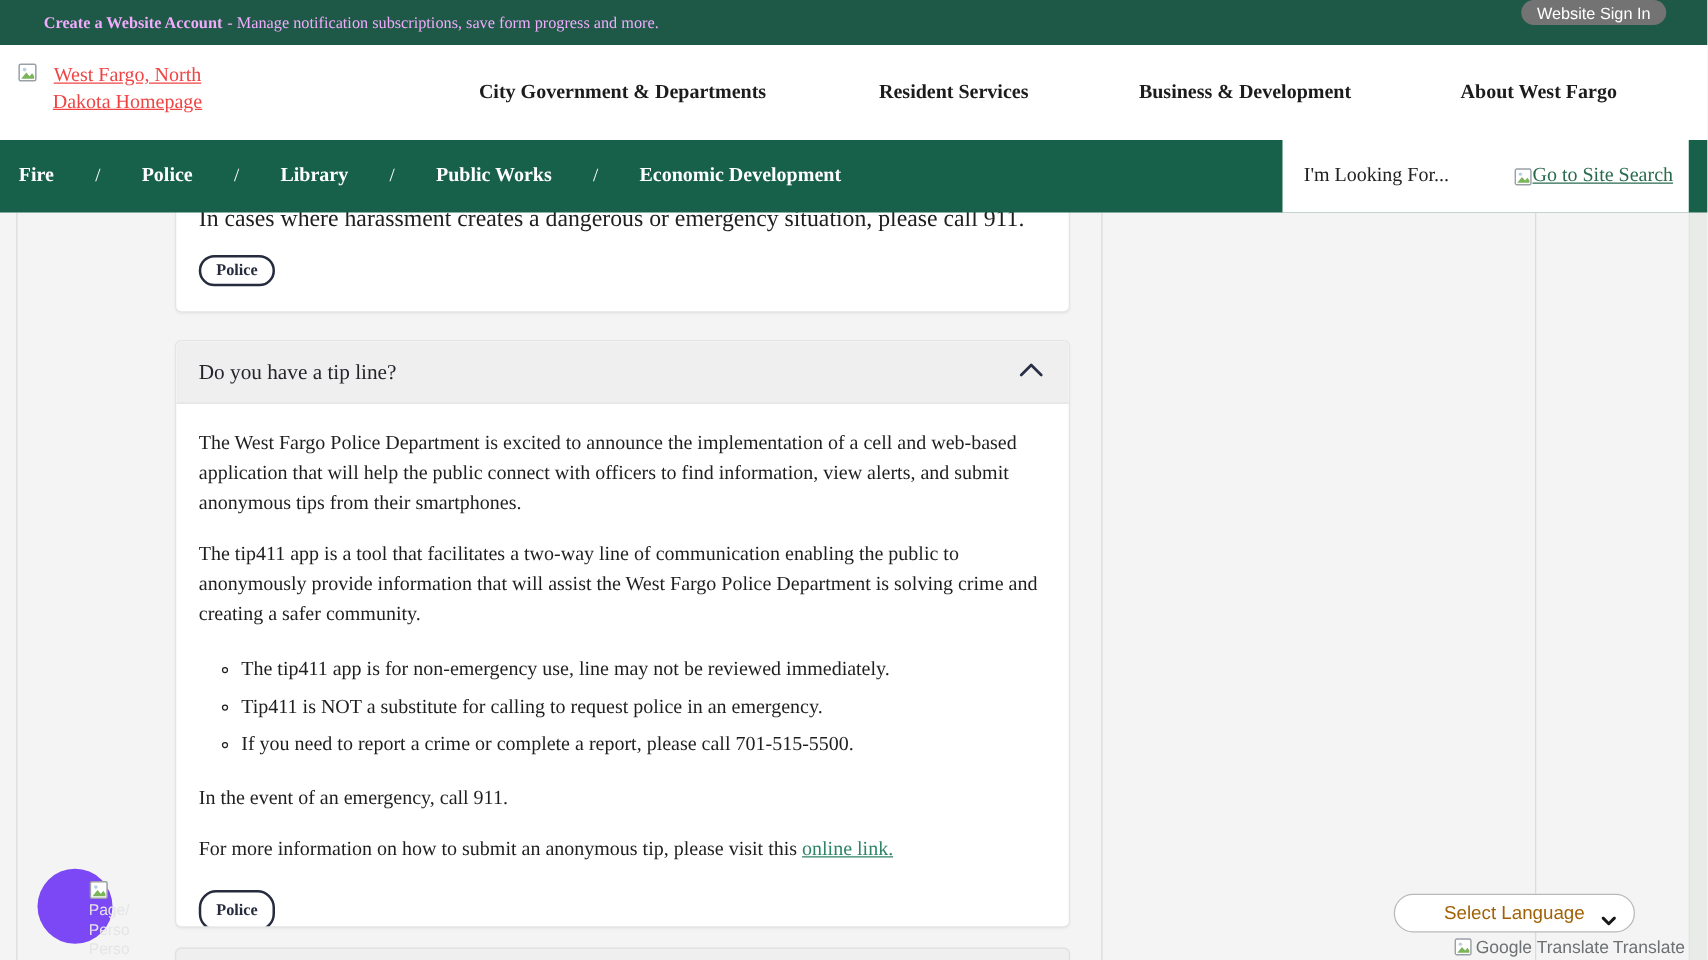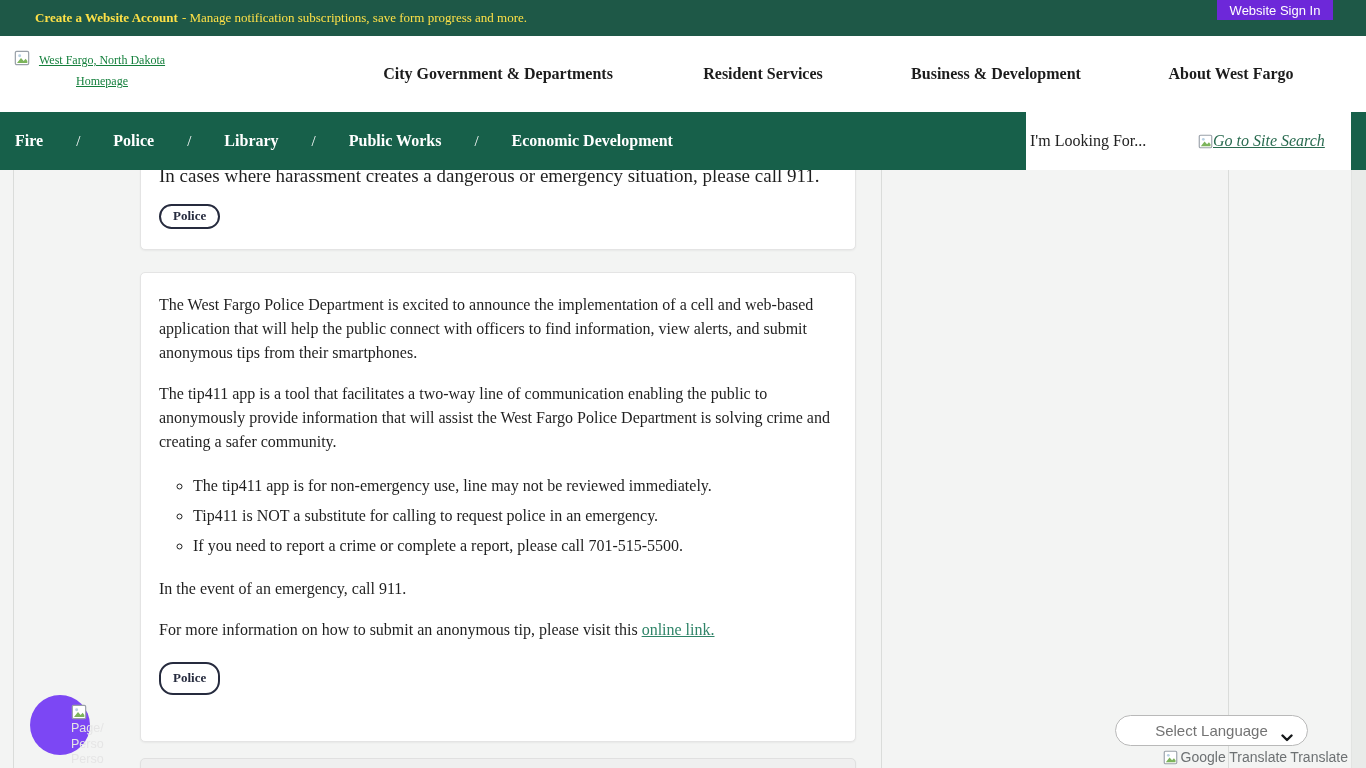--- a/index.html
+++ b/index.html
@@ -1,42 +1,42 @@
 <!DOCTYPE html>
 <html><head>
 <meta charset="utf-8">
 <style>
   * { margin:0; padding:0; box-sizing:border-box; }
   html,body { width:1366px; height:768px; }
   body { font-family:"Liberation Serif", serif; background:#f3f4f3; position:relative; overflow:hidden; }
 
   
   .topbar { position:absolute; left:0; top:0; width:1366px; height:36px; background:#1e5847; z-index:30; }
-  .topbar-text { position:absolute; left:35px; top:0; height:36px; display:flex; align-items:center; color:#fde047; font-size:13px; }
+  .topbar-text { position:absolute; left:35px; top:0; height:36px; display:flex; align-items:center; color:#f0abfc; font-size:13px; }
   .topbar-text b { margin-right:4px; }
-  .signin-btn { position:absolute; right:33px; top:0; width:116px; height:20px; background:#6d28d9; color:#fff;
-                font-family:"Liberation Sans", sans-serif; font-size:13px; display:flex; align-items:center; justify-content:center; cursor:pointer; }
+  .signin-btn { position:absolute; right:33px; top:0; width:116px; height:20px; background:#737373; color:#fff;
+                font-family:"Liberation Sans", sans-serif; font-size:13px; display:flex; align-items:center; justify-content:center; cursor:pointer;border-radius:10px; }
 
   
   .header { position:absolute; left:0; top:36px; width:1366px; height:76px; background:#fff; z-index:30; }
   .logo { position:absolute; left:14px; top:14px; display:flex; align-items:flex-start; cursor:pointer; }
-  .logo-text { width:132px; margin-left:6px; text-align:center; font-size:12px; line-height:21px; color:#15803d; text-decoration:underline; }
+  .logo-text { width:132px; margin-left:6px; text-align:center; font-size:16px; line-height:21px; color:#ef4444; text-decoration:underline; }
   .main-nav-item { position:absolute; top:50%; transform:translate(-50%,-50%); font-size:16px; font-weight:bold; color:#1c1c1c; white-space:nowrap; cursor:pointer; }
   .nav-1 { left:498px; } .nav-2 { left:763px; } .nav-3 { left:996px; } .nav-4 { left:1231px; }
 
   
   .subnav { position:absolute; left:0; top:112px; width:1366px; height:58px; background:#17604a; z-index:20; }
   .subnav-items { position:absolute; left:15px; top:0; height:58px; display:flex; align-items:center; gap:33px; }
   .subnav-item { color:#fff; font-size:16px; font-weight:600; cursor:pointer; white-space:nowrap; }
   .subnav-sep { color:#fff; font-size:15px; }
   .searchbox { position:absolute; left:1026px; top:0; width:325px; height:58px; background:#fff; display:flex; align-items:center; }
-  .search-input { border:none; outline:none; background:transparent; margin-left:4px; width:150px;
+  .search-input { border:none; outline:none; background:transparent; margin-left:17px; width:150px;
                   font-family:"Liberation Serif", serif; font-size:16px; color:#be185d; }
   .search-input::placeholder { color:#222; opacity:1; }
-  .search-go { display:flex; align-items:center; margin-left:18px; color:#2a6b50; font-size:16px; text-decoration:underline; cursor:pointer; white-space:nowrap;font-style:italic; }
+  .search-go { display:flex; align-items:center; margin-left:18px; color:#2a6b50; font-size:16px; text-decoration:underline; cursor:pointer; white-space:nowrap; }
 
   
   .vline { position:absolute; top:170px; bottom:0; width:1px; background:#dadcda; z-index:1; }
   .vline-left { left:13px; } .vline-mid { left:881px; } .vline-right { left:1228px; }
   .scroll-strip { position:absolute; left:1351px; top:170px; width:15px; bottom:0; background:#e9ebe9; border-left:1px solid #e2e4e2; z-index:1; }
 
   
   .card { position:absolute; left:140px; width:716px; background:#fff; border:1px solid #e4e4e4; border-radius:5px;
           box-shadow:0 1px 2px rgba(0,0,0,0.05); z-index:5; }
   .card-prev { top:60px; height:190px; }
@@ -64,21 +64,21 @@
   
   .page-options { position:absolute; left:30px; top:695px; width:60px; height:60px; border-radius:50%; background:#7c47f4;
                   z-index:40; cursor:pointer; }
   .page-options-inner { position:absolute; left:13px; top:9px; font-family:"Liberation Sans", sans-serif; font-size:12.5px;
                         line-height:15.5px; color:#e5e5e5;margin-left:28px; }
   .page-options-inner .bimg { display:block; margin-bottom:1px; }
 
   
   .lang-select { position:absolute; left:1115px; top:715px; width:193px; height:31px; background:#fff; border:1px solid #b9b9b9;
                  border-radius:16px; display:flex; align-items:center; justify-content:center; z-index:25; cursor:pointer;
-                 font-family:"Liberation Sans", sans-serif; font-size:15px; color:#737373;text-align:right; }
+                 font-family:"Liberation Sans", sans-serif; font-size:15px; color:#a16207;text-align:right; }
   .lang-select .chev { position:absolute; right:14px; top:12px; }
   .gt-line { position:absolute; right:18px; top:749px; display:flex; align-items:center; gap:3px; z-index:25;
              font-family:"Liberation Sans", sans-serif; font-size:14px; color:#6d7173; white-space:nowrap;text-align:right; }
 </style>
 </head>
 <body>
 
 <div class="topbar">
   <div class="topbar-text">
     <b>Create a Website Account</b>
@@ -133,20 +133,28 @@
 <div class="vline vline-mid"></div>
 <div class="vline vline-right"></div>
 <div class="scroll-strip"></div>
 
 <div class="card card-prev">
   <div class="card-prev-text">In cases where harassment creates a dangerous or emergency situation, please call 911.</div>
   <span class="tag-pill">Police</span>
 </div>
 
 <div class="card card-tip">
+  <div class="acc-header">
+    <span class="acc-question">Do you have a tip line?</span>
+    <span>
+      <svg width="20" height="12" viewBox="0 0 20 12">
+        <polyline points="2,10 10,2 18,10" fill="none" stroke="#2b3147" stroke-width="2.2" stroke-linecap="round" stroke-linejoin="round"></polyline>
+      </svg>
+    </span>
+  </div>
   <div class="acc-body">
     <p>The West Fargo Police Department is excited to announce the implementation of a cell and web-based application that will help the public connect with officers to find information, view alerts, and submit anonymous tips from their smartphones.</p>
     <p>The tip411 app is a tool that facilitates a two-way line of communication enabling the public to anonymously provide information that will assist the West Fargo Police Department is solving crime and creating a safer community.</p>
     <ul>
       <li>The tip411 app is for non-emergency use, line may not be reviewed immediately.</li>
       <li>Tip411 is NOT a substitute for calling to request police in an emergency.</li>
       <li>If you need to report a crime or complete a report, please call 701-515-5500.</li>
     </ul>
     <p>In the event of an emergency, call 911.</p>
     <p>

